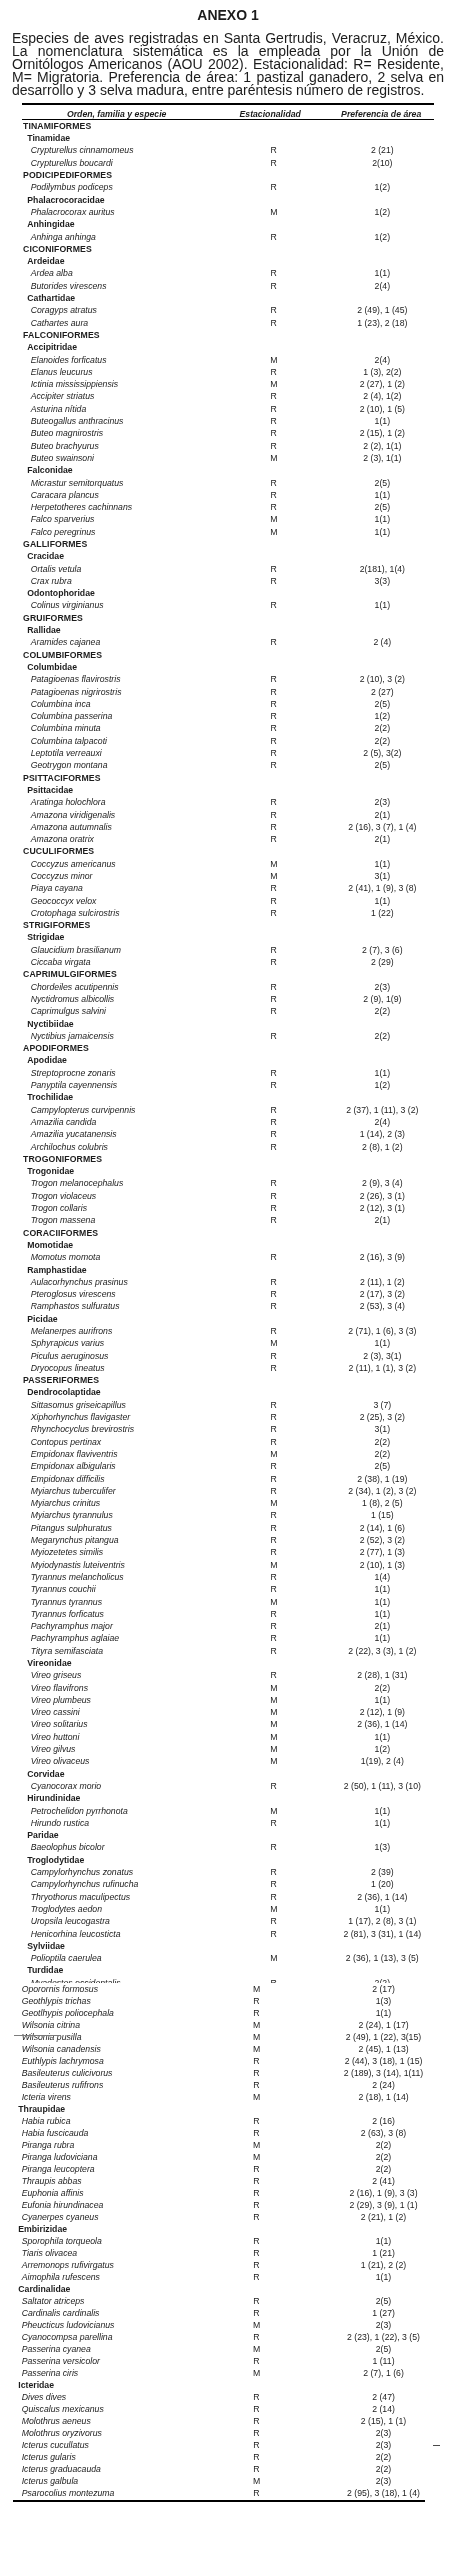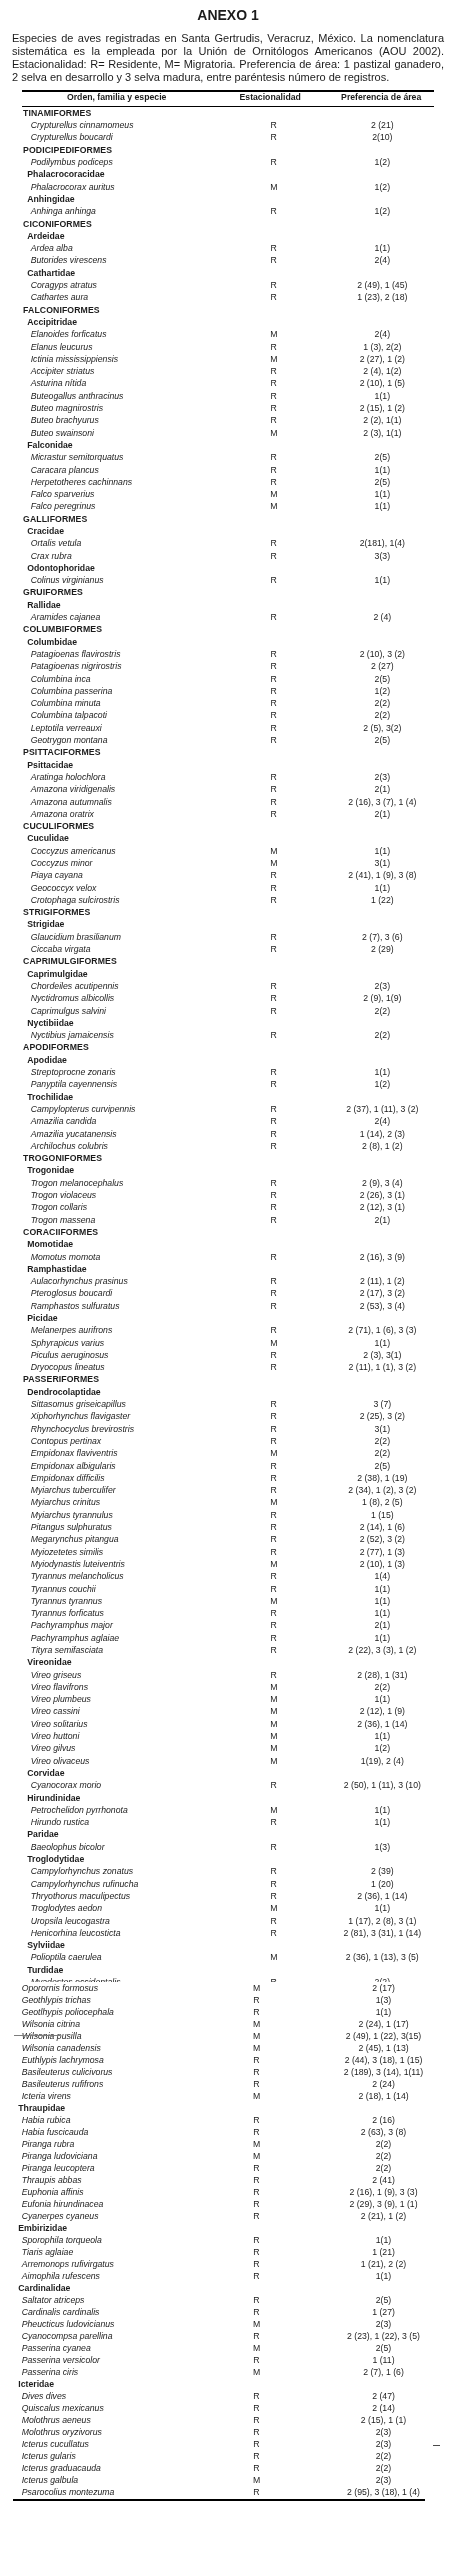--- a/index.html
+++ b/index.html
@@ -13,36 +13,37 @@
   }
   .doc-title{
     margin:7px 0 0 0;
     height:12px;
     text-align:center;
     font-size:14px;
     font-weight:bold;
   }
   .intro{
     margin:12.6px 12px 6.3px 12px;
-    font-size:11px;
+    font-size:14px;
     line-height:13px;
     text-align:justify;
   }
   .table{
     margin-left:21.7px;
     width:412px;
     font-size:8.7px;
   }
   .thead{
     border-top:2.1px solid #000;
     border-bottom:1.4px solid #000;
     display:flex;
     height:14px;
-    align-items:flex-start;
+    align-items:flex-end;
     font-weight:bold;
+    font-style:italic;
   }
   .row{display:flex;height:12.3px;line-height:12.3px;}
   .c1{width:190px;overflow:hidden;white-space:nowrap;}
   .c2{width:117px;text-align:center;}
   .c3{width:105px;text-align:center;}
   .thead .c1,.thead .c2,.thead .c3{text-align:center;}
   .row.o .c1{font-weight:bold;padding-left:1.4px;letter-spacing:0.1px;}
   .row.f .c1{font-weight:bold;padding-left:5.6px;}
   .row.s .c1{font-style:italic;padding-left:9px;}
   .cut-row{height:6.3px;overflow:hidden;}
@@ -65,20 +66,23 @@
   <div class="thead">
     <span class="c1">Orden, familia y especie</span>
     <span class="c2">Estacionalidad</span>
     <span class="c3">Preferencia de área</span>
   </div>
 
   <div id="rows1">
       <div class="row o">
         <span class="c1">TINAMIFORMES</span>
       </div>
+      <div class="row f">
+        <span class="c1">Tinamidae</span>
+      </div>
       <div class="row s">
         <span class="c1">Crypturellus cinnamomeus</span>
         <span class="c2">R</span>
         <span class="c3">2 (21)</span>
       </div>
       <div class="row s">
         <span class="c1">Crypturellus boucardi</span>
         <span class="c2">R</span>
         <span class="c3">2(10)</span>
       </div>
@@ -317,23 +321,20 @@
         <span class="c3">2 (16), 3 (7), 1 (4)</span>
       </div>
       <div class="row s">
         <span class="c1">Amazona oratrix</span>
         <span class="c2">R</span>
         <span class="c3">2(1)</span>
       </div>
       <div class="row o">
         <span class="c1">CUCULIFORMES</span>
       </div>
-      <div class="row f">
-        <span class="c1">Cuculidae</span>
-      </div>
       <div class="row s">
         <span class="c1">Coccyzus americanus</span>
         <span class="c2">M</span>
         <span class="c3">1(1)</span>
       </div>
       <div class="row s">
         <span class="c1">Coccyzus minor</span>
         <span class="c2">M</span>
         <span class="c3">3(1)</span>
       </div>
@@ -364,23 +365,20 @@
         <span class="c3">2 (7), 3 (6)</span>
       </div>
       <div class="row s">
         <span class="c1">Ciccaba virgata</span>
         <span class="c2">R</span>
         <span class="c3">2 (29)</span>
       </div>
       <div class="row o">
         <span class="c1">CAPRIMULGIFORMES</span>
       </div>
-      <div class="row f">
-        <span class="c1">Caprimulgidae</span>
-      </div>
       <div class="row s">
         <span class="c1">Chordeiles acutipennis</span>
         <span class="c2">R</span>
         <span class="c3">2(3)</span>
       </div>
       <div class="row s">
         <span class="c1">Nyctidromus albicollis</span>
         <span class="c2">R</span>
         <span class="c3">2 (9), 1(9)</span>
       </div>
@@ -475,21 +473,21 @@
       </div>
       <div class="row f">
         <span class="c1">Ramphastidae</span>
       </div>
       <div class="row s">
         <span class="c1">Aulacorhynchus prasinus</span>
         <span class="c2">R</span>
         <span class="c3">2 (11), 1 (2)</span>
       </div>
       <div class="row s">
-        <span class="c1">Pteroglosus boucardi</span>
+        <span class="c1">Pteroglosus virescens</span>
         <span class="c2">R</span>
         <span class="c3">2 (17), 3 (2)</span>
       </div>
       <div class="row s">
         <span class="c1">Ramphastos sulfuratus</span>
         <span class="c2">R</span>
         <span class="c3">2 (53), 3 (4)</span>
       </div>
       <div class="row f">
         <span class="c1">Picidae</span>
@@ -852,21 +850,21 @@
       </div>
       <div class="row f">
         <span class="c1">Embirizidae</span>
       </div>
       <div class="row s">
         <span class="c1">Sporophila torqueola</span>
         <span class="c2">R</span>
         <span class="c3">1(1)</span>
       </div>
       <div class="row s">
-        <span class="c1">Tiaris aglaiae</span>
+        <span class="c1">Tiaris olivacea</span>
         <span class="c2">R</span>
         <span class="c3">1 (21)</span>
       </div>
       <div class="row s">
         <span class="c1">Arremonops rufivirgatus</span>
         <span class="c2">R</span>
         <span class="c3">1 (21), 2 (2)</span>
       </div>
       <div class="row s">
         <span class="c1">Aimophila rufescens</span>

